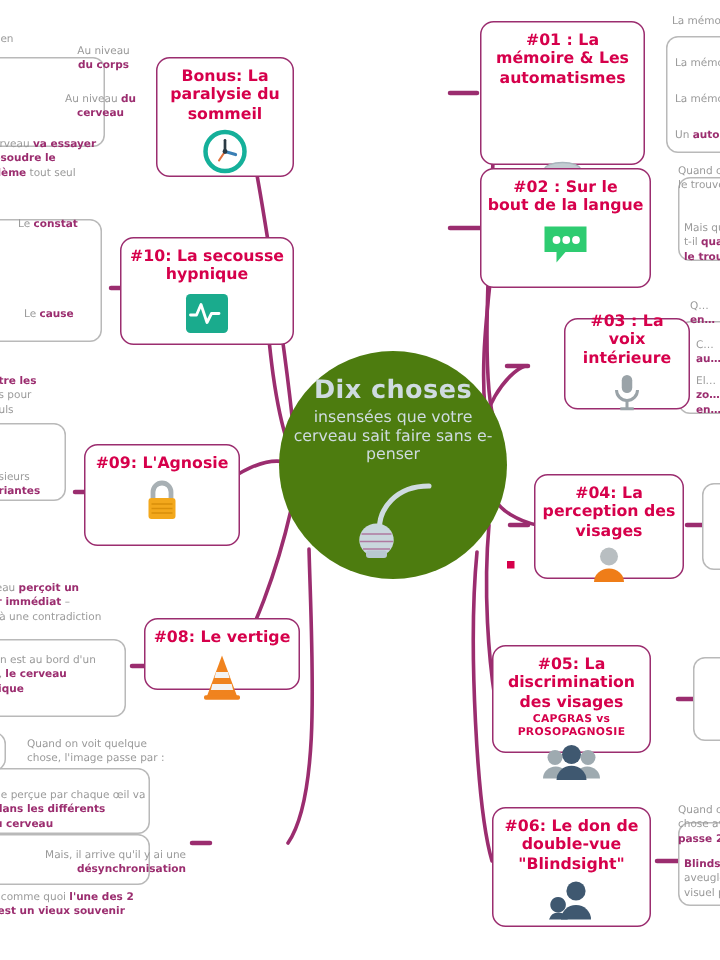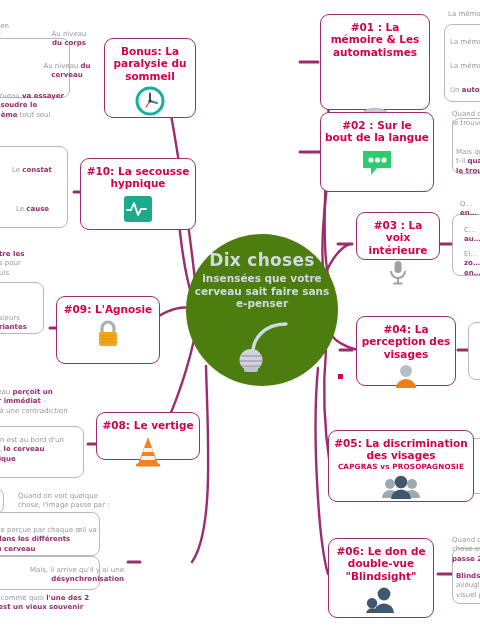--- a/index.html
+++ b/index.html
@@ -16,21 +16,21 @@
     position:absolute;left:186px;top:234px;width:152px;height:152px;
     border-radius:50%;background:#4d7c0f;
     display:flex;flex-direction:column;align-items:center;
     box-sizing:border-box;padding-top:18px;z-index:6;
   }
   .center-title{
     color:#cfdbe0;font-weight:bold;font-size:17px;letter-spacing:.3px;
     line-height:1.05;text-align:center;
   }
   .center-sub{
-    color:#cfdbe0;font-weight:bold;font-size:10.5px;line-height:1.22;
+    color:#cfdbe0;font-weight:normal;font-size:10.5px;line-height:1.22;
     text-align:center;margin-top:2px;padding:0 8px;
   }
   .bulb{position:absolute;left:50%;bottom:8px;transform:translateX(-50%);}
 
   
   .node{
     position:absolute;box-sizing:border-box;background:#ffffff;
     border:1.6px solid #9b2d6f;border-radius:9px;
     display:flex;flex-direction:column;align-items:center;
     padding:6px 4px 4px;z-index:5;
@@ -121,21 +121,21 @@
   <div class="subtxt" style="left:464px;top:250px;width:44px;">El…<br><b>zo…</b><br><b>en…</b></div>
 
   <div class="subtxt" style="left:452px;top:536px;width:60px;">Quand on o…<br>chose avec…<br><b>passe 2 -…</b></div>
   <div class="subtxt" style="left:456px;top:572px;width:60px;"><b>Blindsigh…</b><br>aveugles qu…<br>visuel prima…</div>
 
   <div class="subtxt" style="left:-16px;top:22px;width:60px;">…re en<br><b>…eil</b></div>
   <div class="subtxt" style="left:38px;top:30px;width:62px;text-align:center;">Au niveau<br><b>du corps</b></div>
   <div class="subtxt" style="left:34px;top:62px;width:66px;text-align:center;">Au niveau <b>du</b><br><b>cerveau</b></div>
   <div class="subtxt" style="left:-22px;top:92px;width:120px;">…e cerveau <b>va essayer</b><br><b>…e résoudre le</b><br><b>…roblème</b> tout seul</div>
 
-  <div class="subtxt" style="left:12px;top:145px;width:60px;margin-top:21px;">Le <b>constat</b></div>
+  <div class="subtxt" style="left:12px;top:145px;width:60px;">Le <b>constat</b></div>
   <div class="subtxt" style="left:16px;top:205px;width:60px;">Le <b>cause</b></div>
 
   <div class="subtxt" style="left:-8px;top:250px;width:74px;"><b>…tre les</b><br>…s pour<br>…uls</div>
   <div class="subtxt" style="left:-8px;top:314px;width:74px;">…sieurs<br><b>…riantes</b></div>
 
   <div class="subtxt" style="left:-14px;top:388px;width:108px;">…veau <b>perçoit un</b><br><b>…er immédiat</b> –<br>…e à une contradiction</div>
   <div class="subtxt" style="left:-18px;top:436px;width:112px;">…d on est au bord d'un<br>…ice, <b>le cerveau</b><br><b>…anique</b></div>
 
   <div class="subtxt" style="left:18px;top:492px;width:106px;white-space:pre-line;">Quand on voit quelque
 chose, l'image passe par :</div>
@@ -194,21 +194,21 @@
     <span class="ico">
       <svg width="34" height="30" viewBox="0 0 34 30">
         <path d="M3 3 h28 v17 h-14 l-6 7 v-7 h-8 z" fill="#2ecc71"></path>
         <circle cx="11" cy="12" r="2.6" fill="#fff"></circle>
         <circle cx="17.5" cy="12" r="2.6" fill="#fff"></circle>
         <circle cx="24" cy="12" r="2.6" fill="#fff"></circle>
       </svg>
     </span>
   </div>
 
-  <div class="node" style="left:356px;top:212px;width:84px;height:48px;">
+  <div class="node" style="left:376px;top:212px;width:84px;height:61px;justify-content:center;">
     <div class="ttl">#03 : La voix
 intérieure</div>
     <span class="ico">
       <svg width="24" height="26" viewBox="0 0 24 26">
         <rect x="8.5" y="1" width="7" height="12" rx="3.5" fill="#9aa3a8"></rect>
         <path d="M5 11 a7 7 0 0 0 14 0" fill="none" stroke="#9aa3a8" stroke-width="2"></path>
         <line x1="12" y1="18" x2="12" y2="23" stroke="#9aa3a8" stroke-width="2"></line>
         <line x1="7.5" y1="23.5" x2="16.5" y2="23.5" stroke="#9aa3a8" stroke-width="2"></line>
       </svg>
     </span>
@@ -219,21 +219,21 @@
 perception des
 visages</div>
     <span class="ico">
       <svg width="26" height="24" viewBox="0 0 26 24">
         <circle cx="13" cy="7" r="6" fill="#b8bec1"></circle>
         <path d="M3 24 a10 9 0 0 1 20 0 z" fill="#ef7d18"></path>
       </svg>
     </span>
   </div>
 
-  <div class="node" style="left:328px;top:430px;width:146px;height:72px;">
+  <div class="node" style="left:328px;top:430px;width:106px;height:72px;">
     <div class="ttl">#05: La discrimination
 des visages</div>
     <div class="subttl">CAPGRAS vs PROSOPAGNOSIE</div>
     <span class="ico">
       <svg width="40" height="24" viewBox="0 0 40 24">
         <circle cx="9" cy="9" r="5" fill="#9eaab0"></circle>
         <path d="M1 23 a8.5 8 0 0 1 17 0 z" fill="#9eaab0"></path>
         <circle cx="31" cy="9" r="5" fill="#9eaab0"></circle>
         <path d="M22 23 a8.5 8 0 0 1 17 0 z" fill="#9eaab0"></path>
         <circle cx="20" cy="7" r="6.3" fill="#3f5870"></circle>

